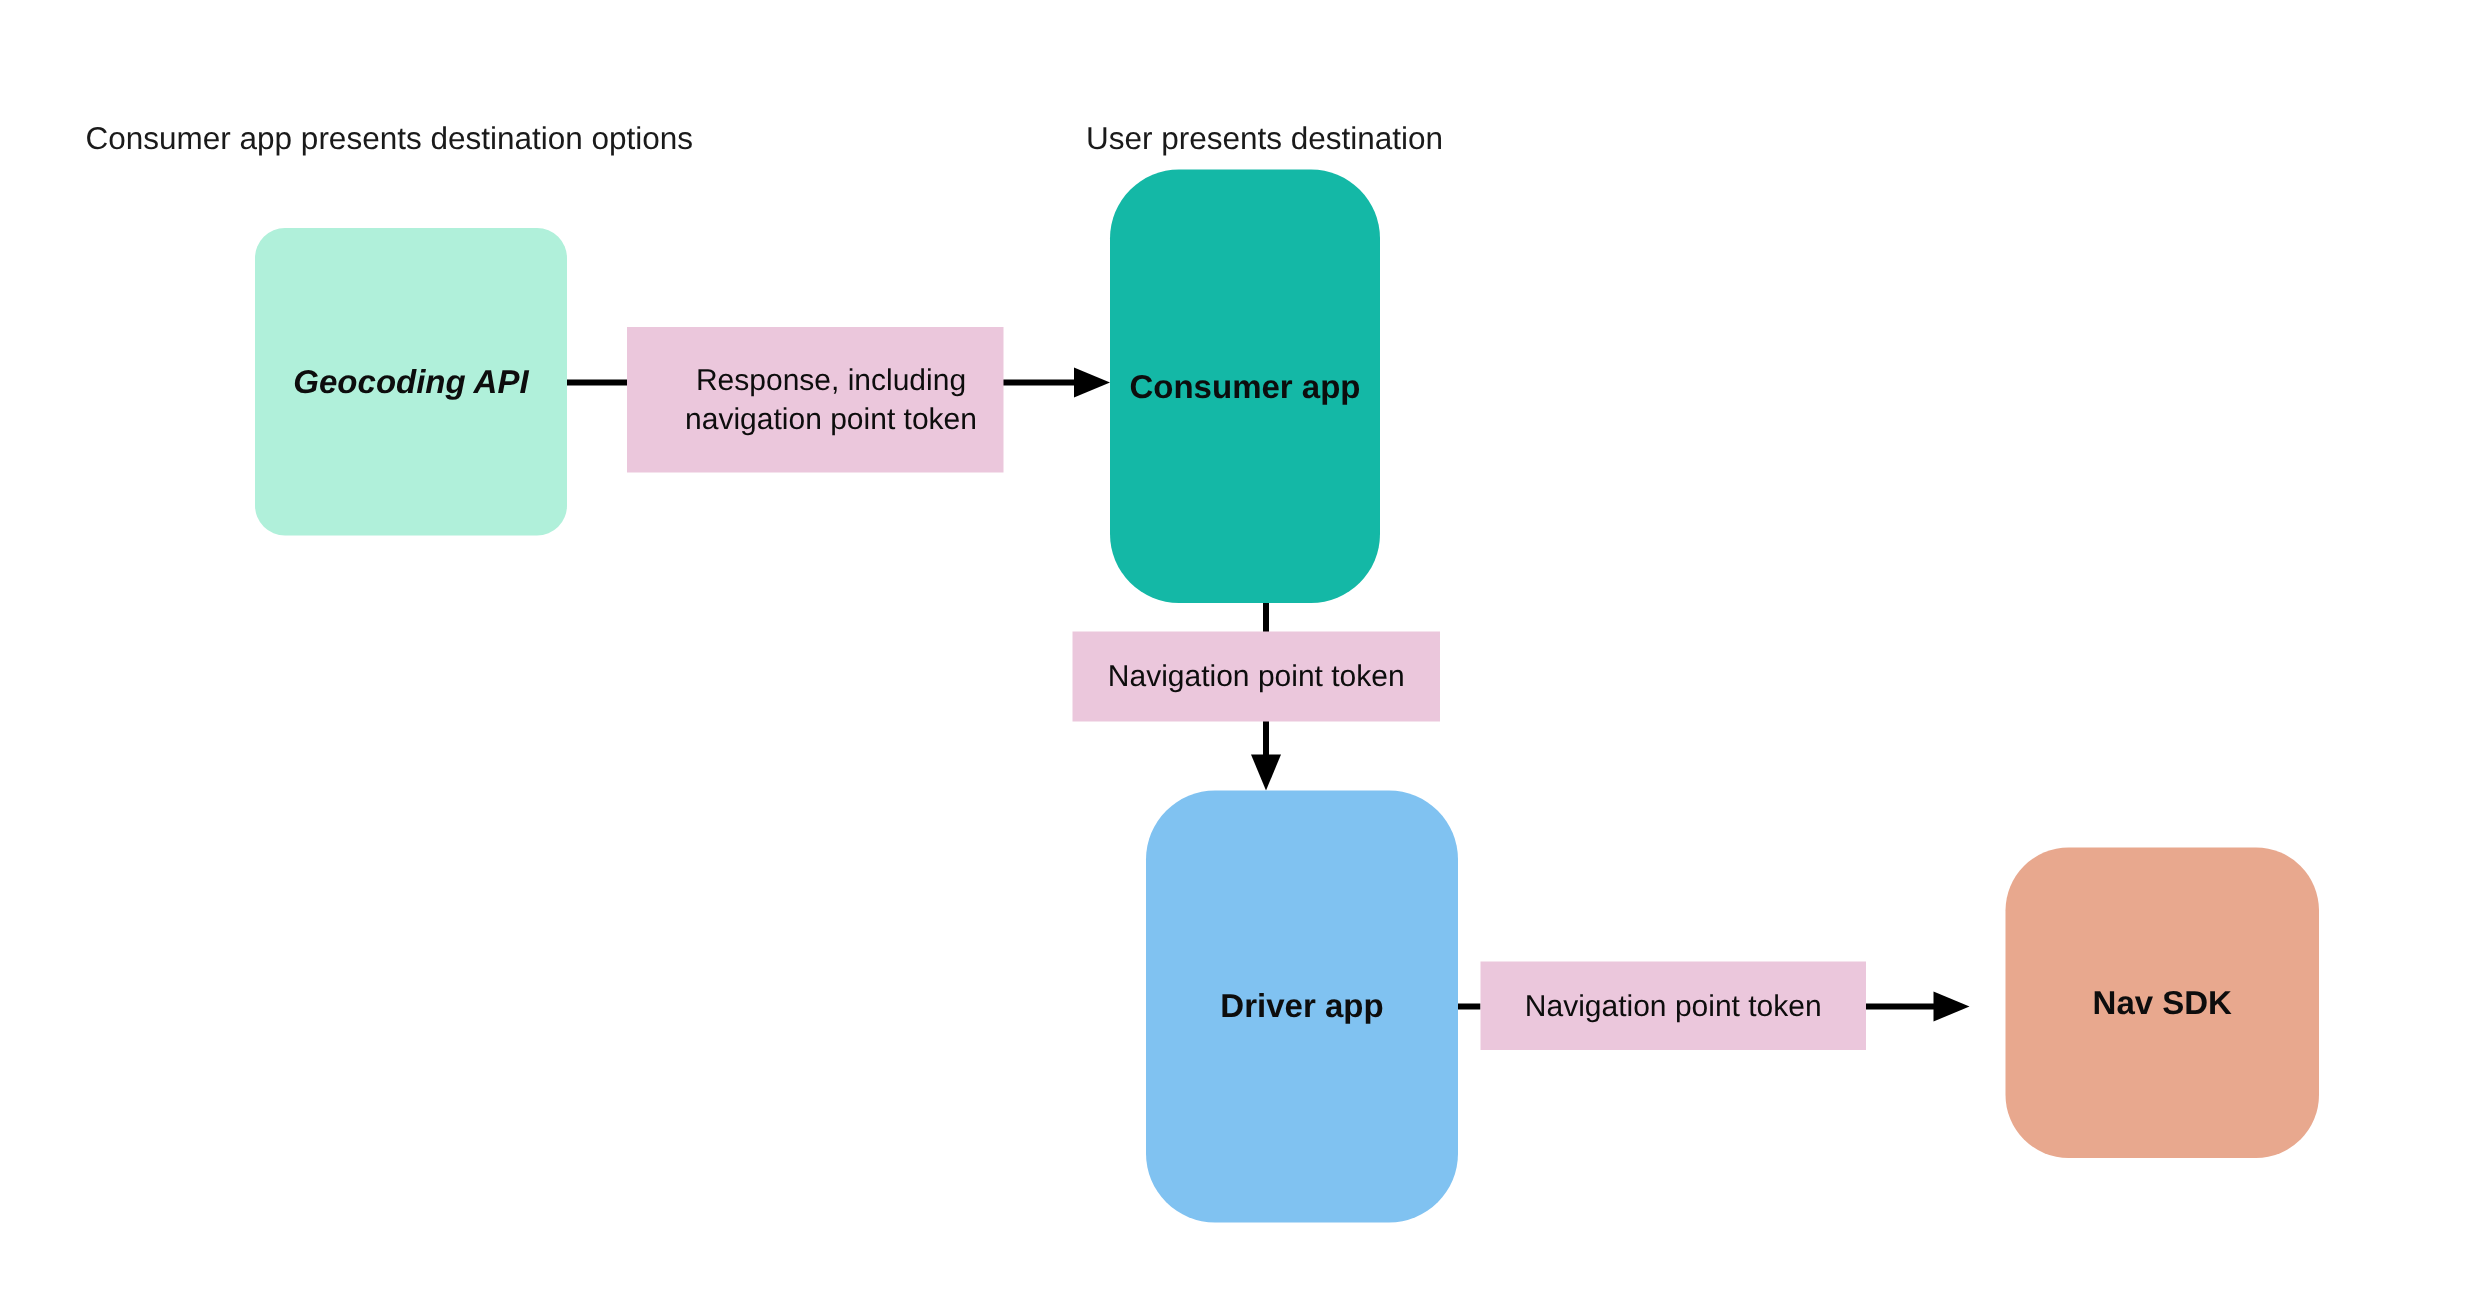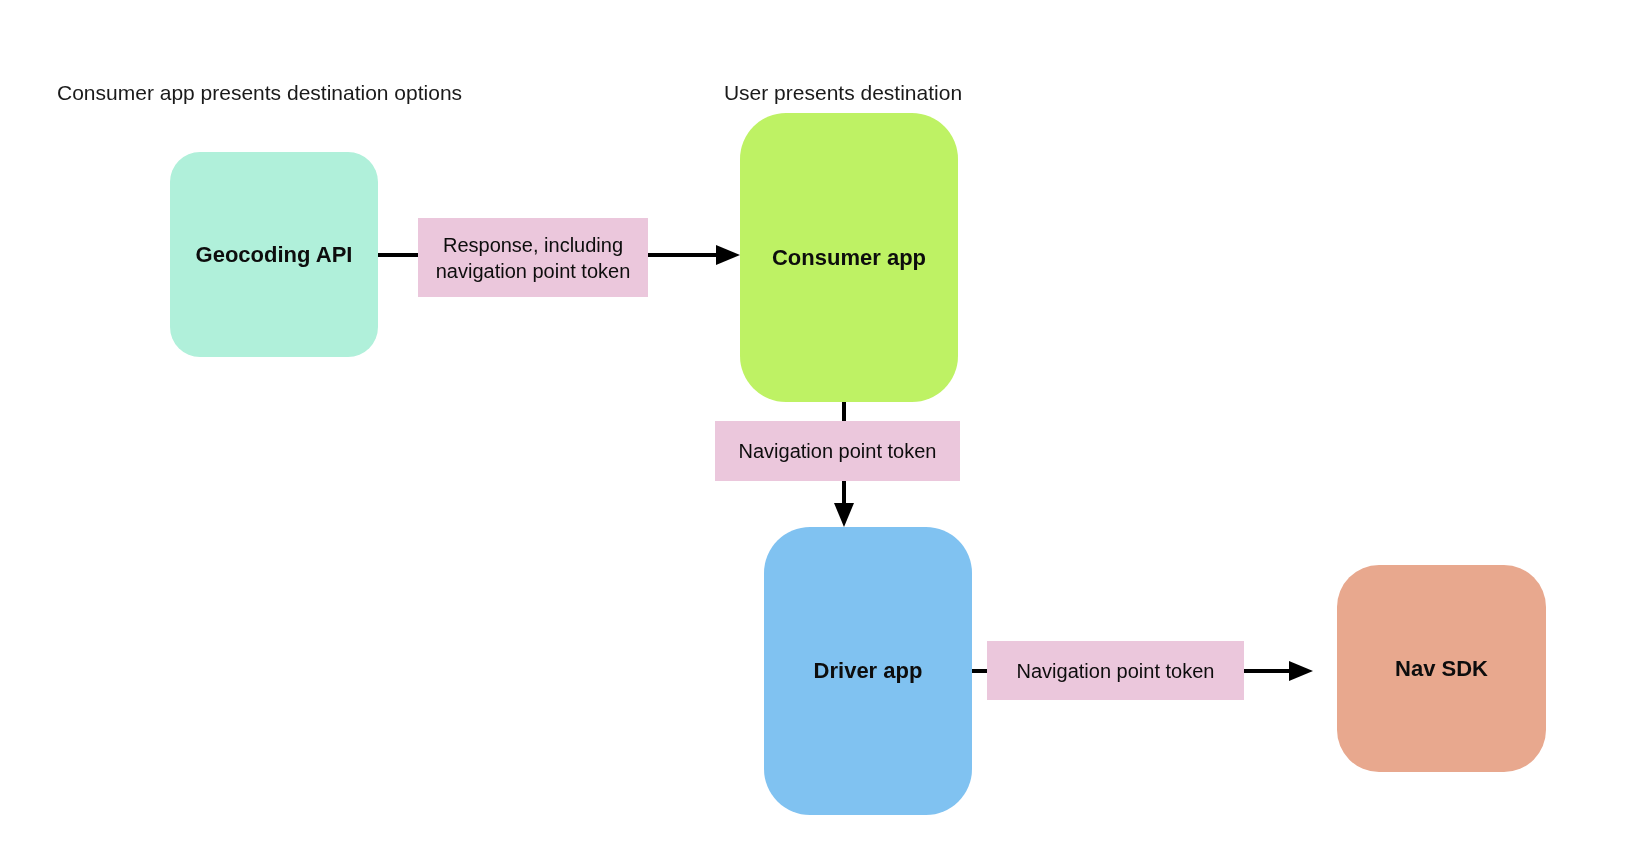--- a/index.html
+++ b/index.html
@@ -38,25 +38,25 @@
     align-items: center;
     justify-content: center;
     text-align: center;
     font-weight: bold;
     font-size: 22px;
     color: #0d0d0d;
     z-index: 2;
   }
   .node-geocoding {
     left: 170px; top: 152px; width: 208px; height: 205px;
-    background: #b0f0da; border-radius: 30px;
+    background: #b0f0da; border-radius: 20px; font-style: italic;
   }
   .node-consumer {
-    left: 740px; top: 113px; width: 218px; height: 289px;
-    background: #bef264; border-radius: 46px;
+    left: 740px; top: 113px; width: 180px; height: 289px;
+    background: #14b8a6; border-radius: 46px;
   }
   .node-driver {
     left: 740px; top: 527px; width: 208px; height: 288px;
     background: #80c2f1; border-radius: 46px; margin-left: 24px;
   }
   .node-navsdk {
     left: 1313px; top: 565px; width: 209px; height: 207px;
     background: #e8a88e; border-radius: 42px; margin-left: 24px;
   }
 
@@ -98,21 +98,21 @@
     display: flex;
     align-items: center;
     justify-content: center;
     text-align: center;
     background: #ebc7dc;
     font-size: 20px;
     line-height: 26px;
     color: #0d0d0d;
     z-index: 3;
   }
-  .label-1 { left: 418px; top: 218px; width: 230px; height: 79px; }
+  .label-1 { left: 418px; top: 218px; width: 230px; height: 97px; padding-left: 21px; }
   .label-2 { left: 715px; top: 421px; width: 245px; height: 60px; }
   .label-3 { left: 987px; top: 641px; width: 257px; height: 59px; }
 </style>
 </head>
 <body>
 
 <div class="canvas">
 
   <div class="lane-title t1">Consumer app presents destination options</div>
   <div class="lane-title t2">User presents destination</div>

